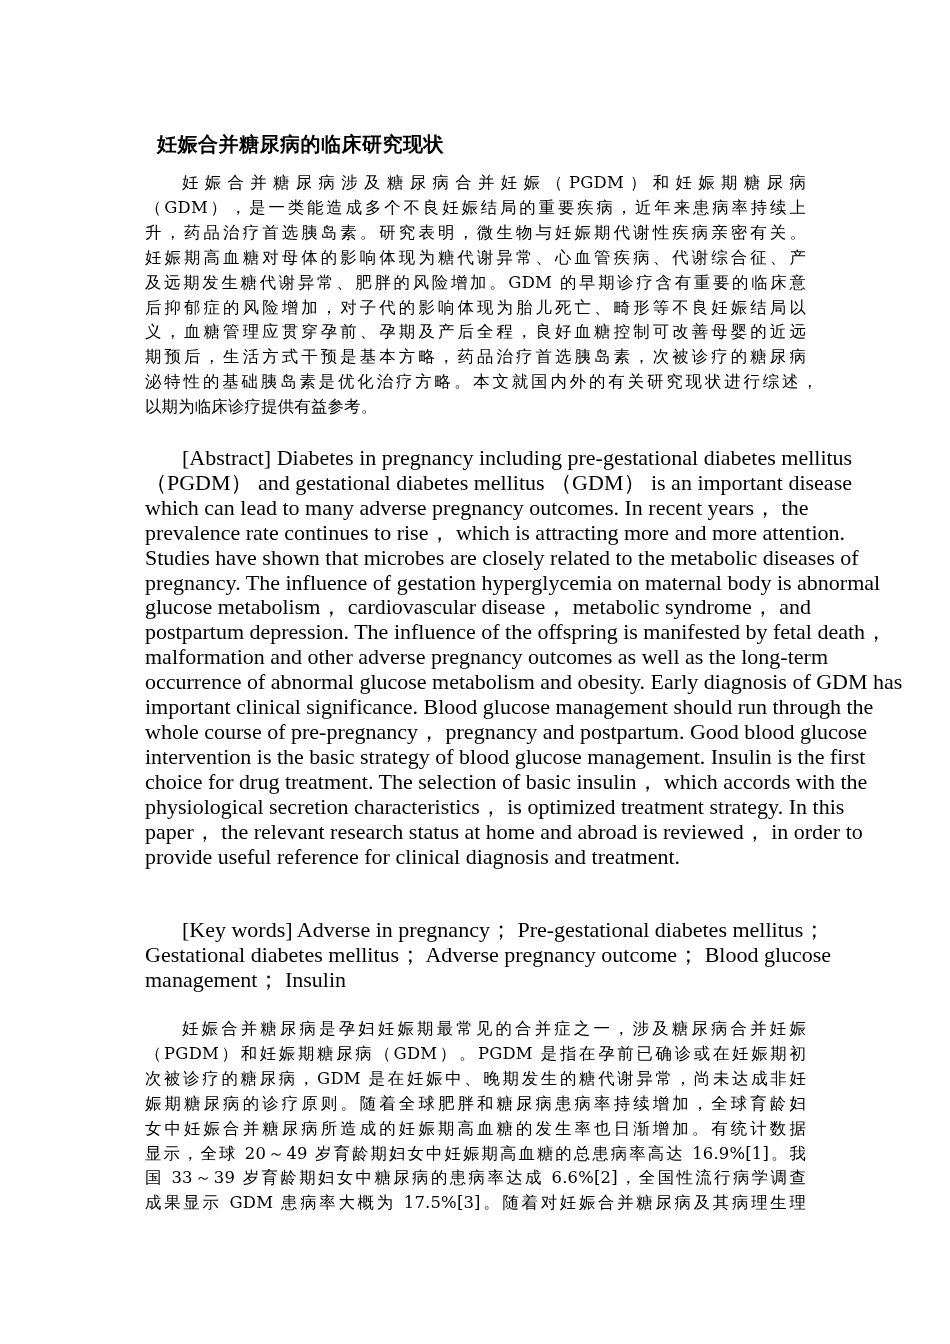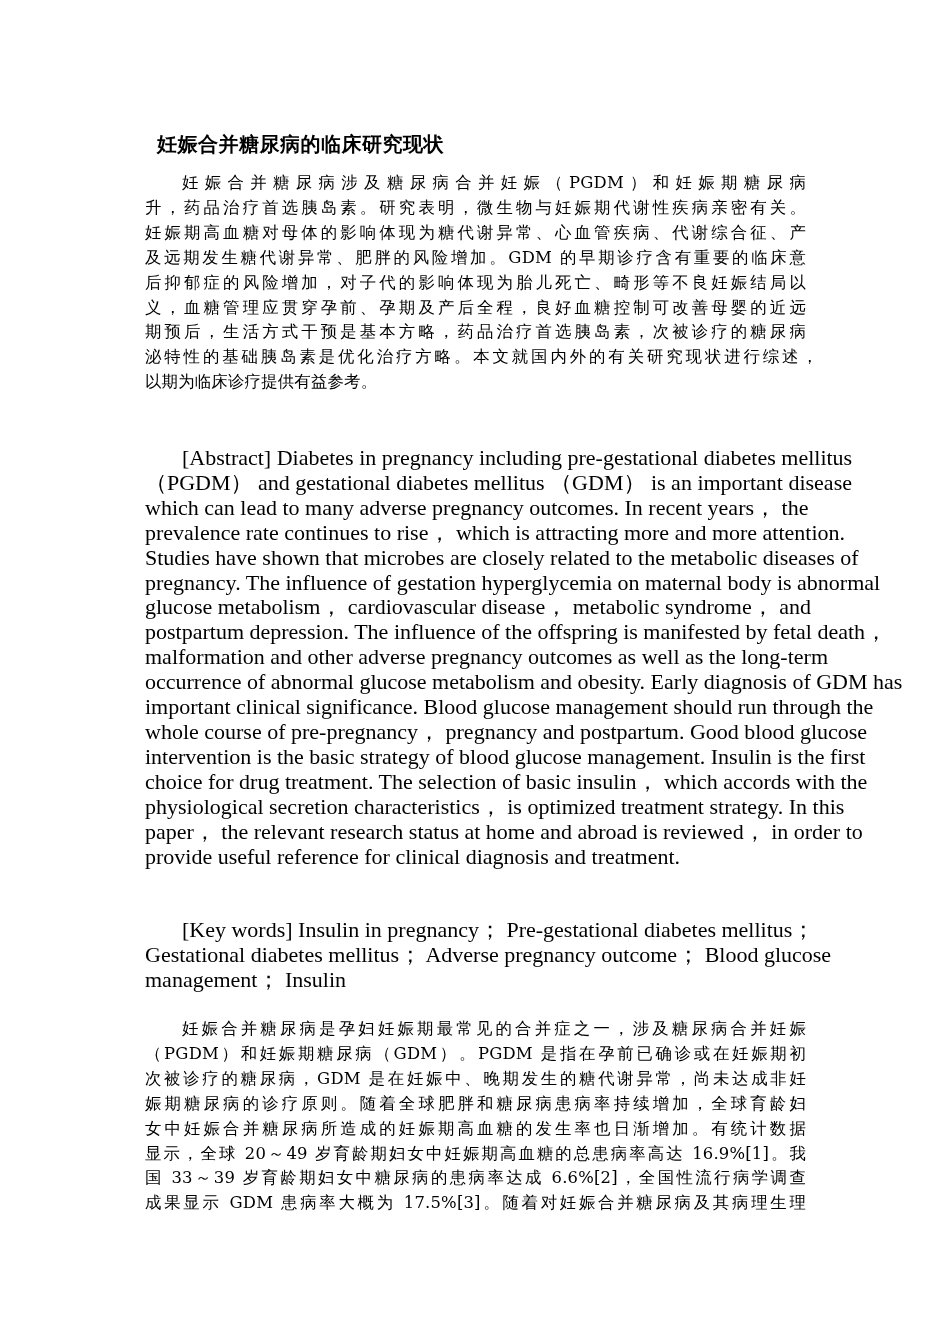--- a/index.html
+++ b/index.html
@@ -71,20 +71,21 @@
   </style>
 </head>
 <body>
 
 <div class="page">
 
   <h1 class="title">妊娠合并糖尿病的临床研究现状</h1>
 
   <div class="para zh" style="top:171px;">
     <span class="line indent">妊娠合并糖尿病涉及糖尿病合并妊娠（PGDM）和妊娠期糖尿病</span>
+    <span class="line">（GDM），是一类能造成多个不良妊娠结局的重要疾病，近年来患病率持续上</span>
     <span class="line">升，药品治疗首选胰岛素。研究表明，微生物与妊娠期代谢性疾病亲密有关。</span>
     <span class="line">妊娠期高血糖对母体的影响体现为糖代谢异常、心血管疾病、代谢综合征、产</span>
     <span class="line">及远期发生糖代谢异常、肥胖的风险增加。GDM 的早期诊疗含有重要的临床意</span>
     <span class="line">后抑郁症的风险增加，对子代的影响体现为胎儿死亡、畸形等不良妊娠结局以</span>
     <span class="line">义，血糖管理应贯穿孕前、孕期及产后全程，良好血糖控制可改善母婴的近远</span>
     <span class="line">期预后，生活方式干预是基本方略，药品治疗首选胰岛素，次被诊疗的糖尿病</span>
     <span class="line overflow">泌特性的基础胰岛素是优化治疗方略。本文就国内外的有关研究现状进行综述，</span>
     <span class="line last">以期为临床诊疗提供有益参考。</span>
   </div>
 
@@ -102,21 +103,21 @@
     <span class="line">important clinical significance. Blood glucose management should run through the</span>
     <span class="line">whole course of pre-pregnancy， pregnancy and postpartum. Good blood glucose</span>
     <span class="line">intervention is the basic strategy of blood glucose management. Insulin is the first</span>
     <span class="line">choice for drug treatment. The selection of basic insulin， which accords with the</span>
     <span class="line">physiological secretion characteristics， is optimized treatment strategy. In this</span>
     <span class="line">paper， the relevant research status at home and abroad is reviewed， in order to</span>
     <span class="line last">provide useful reference for clinical diagnosis and treatment.</span>
   </div>
 
   <div class="para en" style="top:918px;">
-    <span class="line indent">[Key words] Insulin in pregnancy； Pre-gestational diabetes mellitus；</span>
+    <span class="line indent">[Key words] Adverse in pregnancy； Pre-gestational diabetes mellitus；</span>
     <span class="line">Gestational diabetes mellitus； Adverse pregnancy outcome； Blood glucose</span>
     <span class="line last">management； Insulin</span>
   </div>
 
   <div class="para zh" style="top:1017px;">
     <span class="line indent">妊娠合并糖尿病是孕妇妊娠期最常见的合并症之一，涉及糖尿病合并妊娠</span>
     <span class="line">（PGDM）和妊娠期糖尿病（GDM）。PGDM 是指在孕前已确诊或在妊娠期初</span>
     <span class="line">次被诊疗的糖尿病，GDM 是在妊娠中、晚期发生的糖代谢异常，尚未达成非妊</span>
     <span class="line">娠期糖尿病的诊疗原则。随着全球肥胖和糖尿病患病率持续增加，全球育龄妇</span>
     <span class="line">女中妊娠合并糖尿病所造成的妊娠期高血糖的发生率也日渐增加。有统计数据</span>

